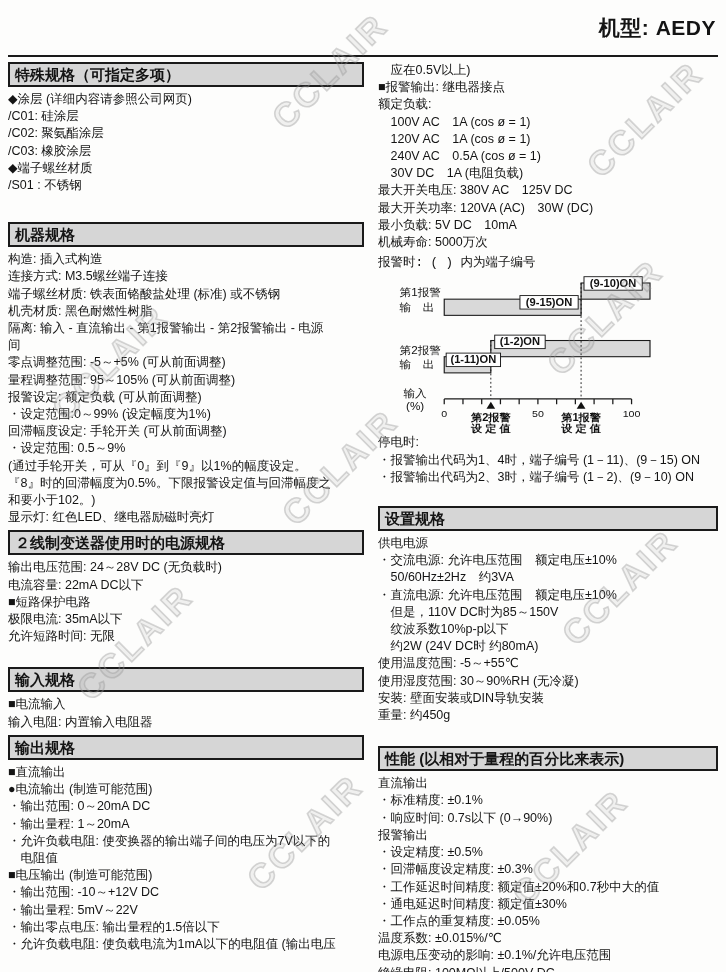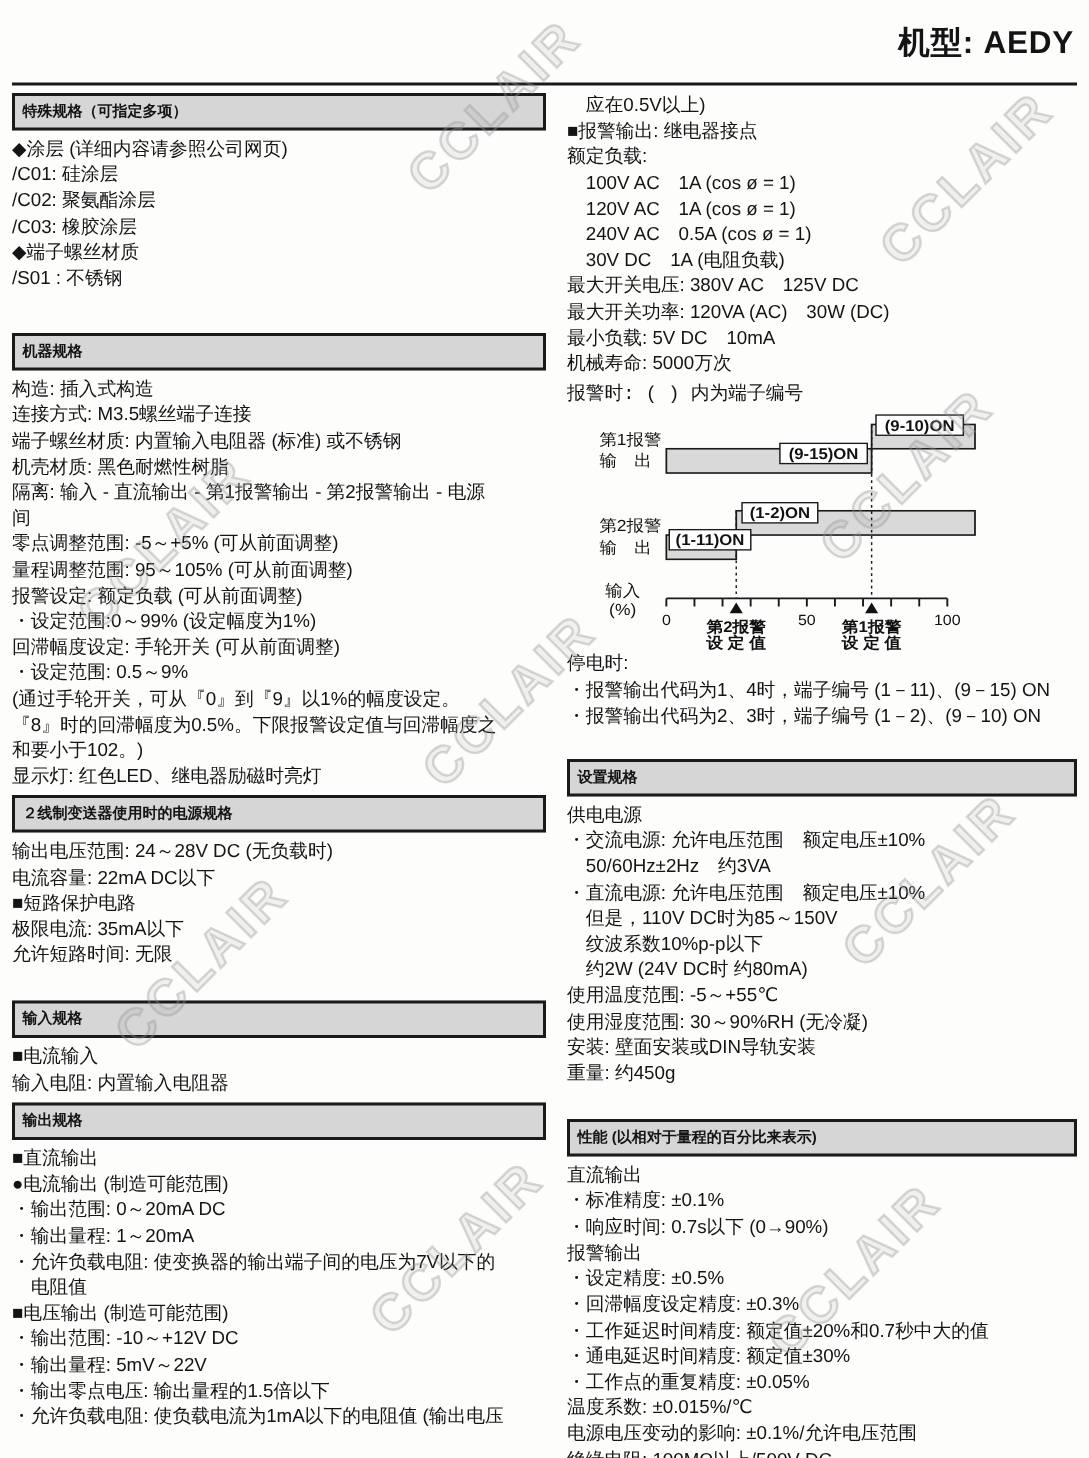--- a/index.html
+++ b/index.html
@@ -10,21 +10,21 @@
   }
   .doc-title{position:absolute;top:14px;right:10px;font-size:21px;font-weight:bold;letter-spacing:0.5px;}
   .top-rule{position:absolute;top:55px;left:8px;width:710px;border-top:2px solid #1a1a1a;}
   .columns{position:absolute;top:62px;left:8px;width:710px;display:flex;gap:14px;z-index:1;}
   .col-left{width:356px;}
   .col-right{width:340px;}
   .section{margin-top:28px;}
   .section:first-child{margin-top:0;}
   .mt20{margin-top:4px;} .mt22{margin-top:22px;} .mt14{margin-top:20px;}
   .sec-header{
-    background:#d6d6d6;border:2px solid #1a1a1a;font-size:10px;font-weight:bold;
+    background:#d6d6d6;border:2px solid #1a1a1a;font-size:15px;font-weight:bold;
     line-height:21px;padding:0 5px;margin-bottom:4px;white-space:pre;
   }
   .line{font-size:12.5px;line-height:17.2px;white-space:pre-wrap;}
   .chart-note{margin-top:4px;font-family:Liberation Mono, monospace;}
   .chart-wrap{margin:2px 0 0 8px;}
   .chart-wrap svg{display:block;}
   .wm{
     position:absolute;z-index:2;width:190px;text-align:center;
     font-size:34px;font-weight:bold;letter-spacing:3px;
     transform:rotate(-45deg);pointer-events:none;
@@ -76,21 +76,21 @@
             <div class="line">/S01 : 不锈钢</div>
           </div>
       </section>
 
       <section class="section">
         <div class="sec-header">机器规格</div>
         <div class="lines">
 
         <div class="line">构造: 插入式构造</div>
             <div class="line">连接方式: M3.5螺丝端子连接</div>
-            <div class="line">端子螺丝材质: 内置输入电阻器 (标准) 或不锈钢</div>
+            <div class="line">端子螺丝材质: 铁表面铬酸盐处理 (标准) 或不锈钢</div>
             <div class="line">机壳材质: 黑色耐燃性树脂</div>
             <div class="line">隔离: 输入 - 直流输出 - 第1报警输出 - 第2报警输出 - 电源</div>
             <div class="line">间</div>
             <div class="line">零点调整范围: -5～+5% (可从前面调整)</div>
             <div class="line">量程调整范围: 95～105% (可从前面调整)</div>
             <div class="line">报警设定: 额定负载 (可从前面调整)</div>
             <div class="line">・设定范围:0～99% (设定幅度为1%)</div>
             <div class="line">回滞幅度设定: 手轮开关 (可从前面调整)</div>
             <div class="line">・设定范围: 0.5～9%</div>
             <div class="line">(通过手轮开关，可从『0』到『9』以1%的幅度设定。</div>

